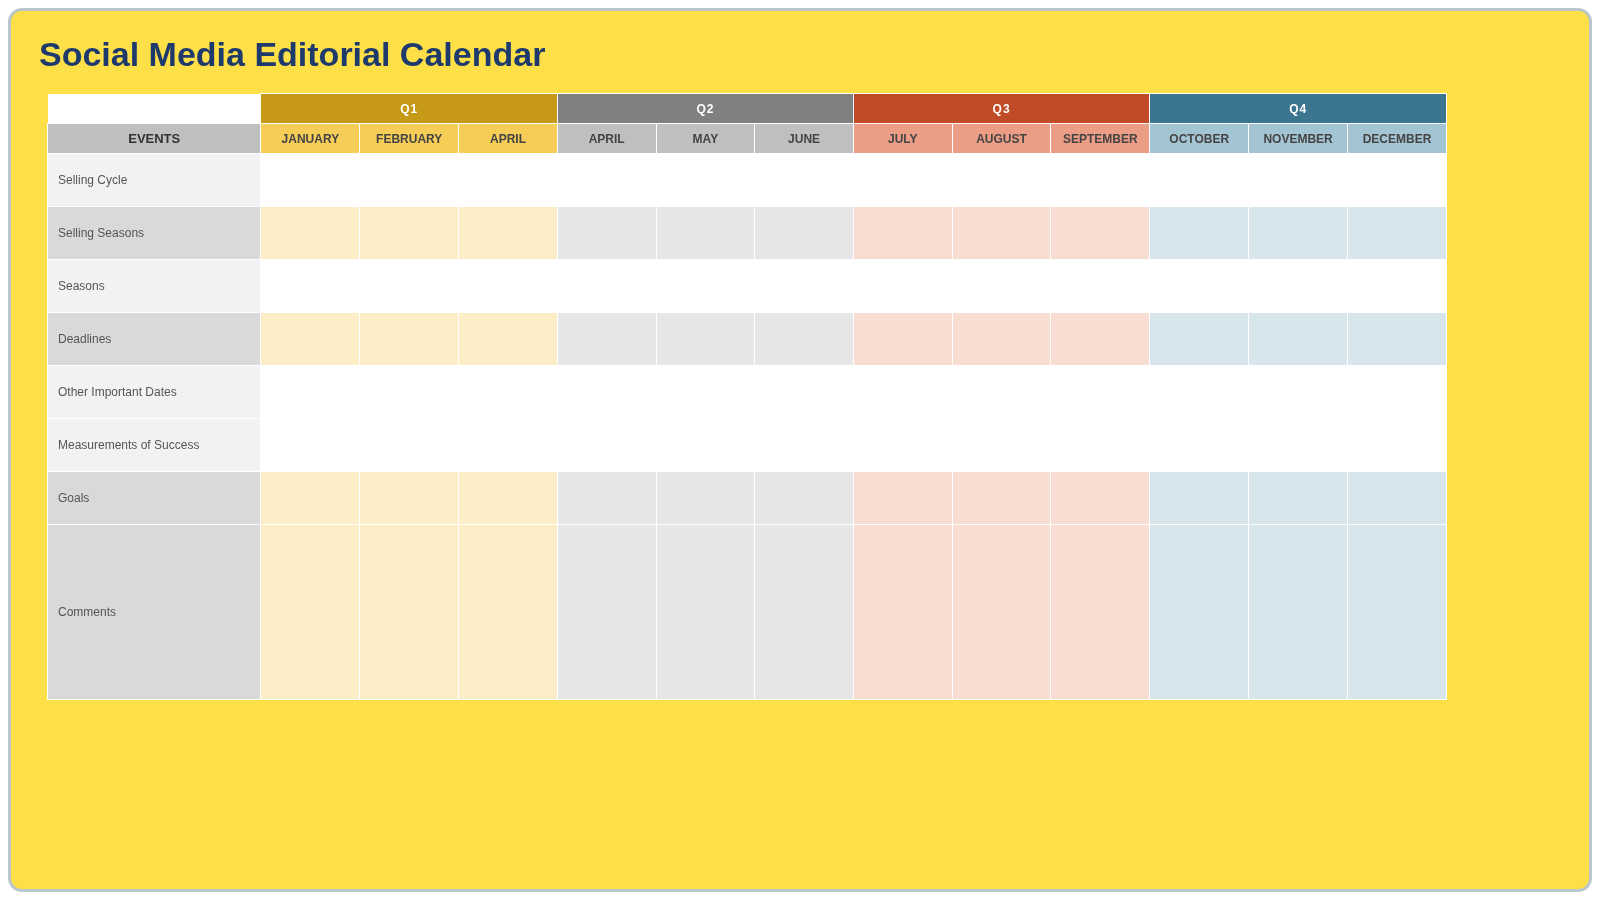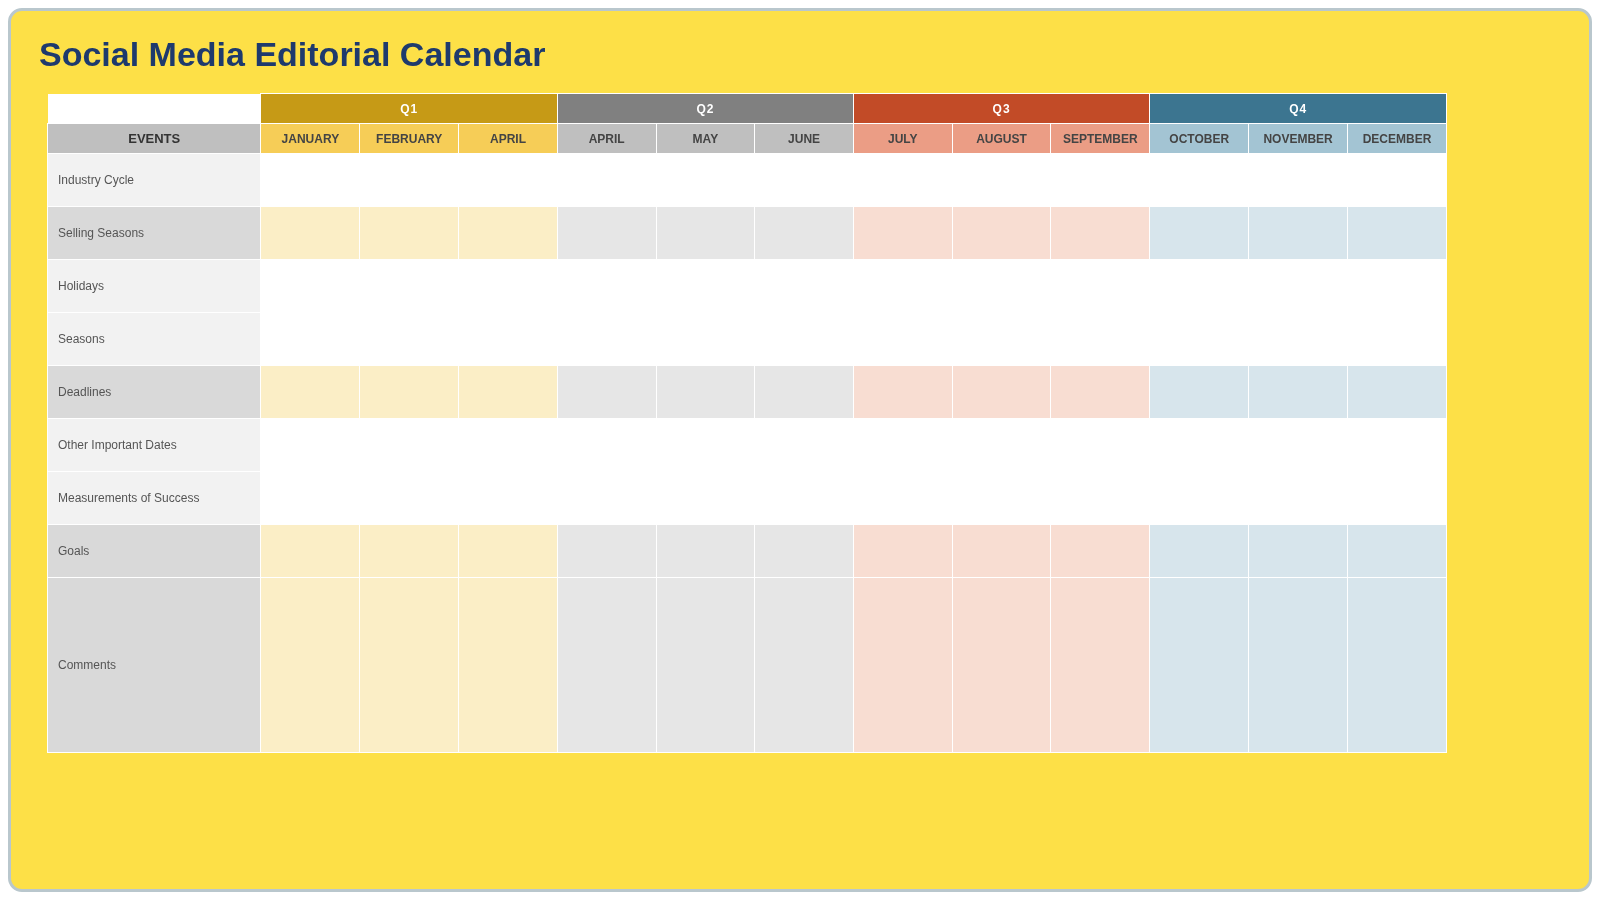--- a/index.html
+++ b/index.html
@@ -56,51 +56,36 @@
         <th class="m3 month">JULY</th>
         <th class="m3 month">AUGUST</th>
         <th class="m3 month">SEPTEMBER</th>
         <th class="m4 month">OCTOBER</th>
         <th class="m4 month">NOVEMBER</th>
         <th class="m4 month">DECEMBER</th>
       </tr>
     </thead>
     <tbody id="tbody">
         <tr class="body odd">
-          <td class="row-label">Industry Cycle</td>
+          <td class="row-label">Selling Cycle</td>
           <td class="month c1"></td>
           <td class="month c1"></td>
           <td class="month c1"></td>
           <td class="month c2"></td>
           <td class="month c2"></td>
           <td class="month c2"></td>
           <td class="month c3"></td>
           <td class="month c3"></td>
           <td class="month c3"></td>
           <td class="month c4"></td>
           <td class="month c4"></td>
           <td class="month c4"></td>
         </tr>
         <tr class="body even">
           <td class="row-label">Selling Seasons</td>
-          <td class="month c1"></td>
-          <td class="month c1"></td>
-          <td class="month c1"></td>
-          <td class="month c2"></td>
-          <td class="month c2"></td>
-          <td class="month c2"></td>
-          <td class="month c3"></td>
-          <td class="month c3"></td>
-          <td class="month c3"></td>
-          <td class="month c4"></td>
-          <td class="month c4"></td>
-          <td class="month c4"></td>
-        </tr>
-        <tr class="body odd">
-          <td class="row-label">Holidays</td>
           <td class="month c1"></td>
           <td class="month c1"></td>
           <td class="month c1"></td>
           <td class="month c2"></td>
           <td class="month c2"></td>
           <td class="month c2"></td>
           <td class="month c3"></td>
           <td class="month c3"></td>
           <td class="month c3"></td>
           <td class="month c4"></td>

